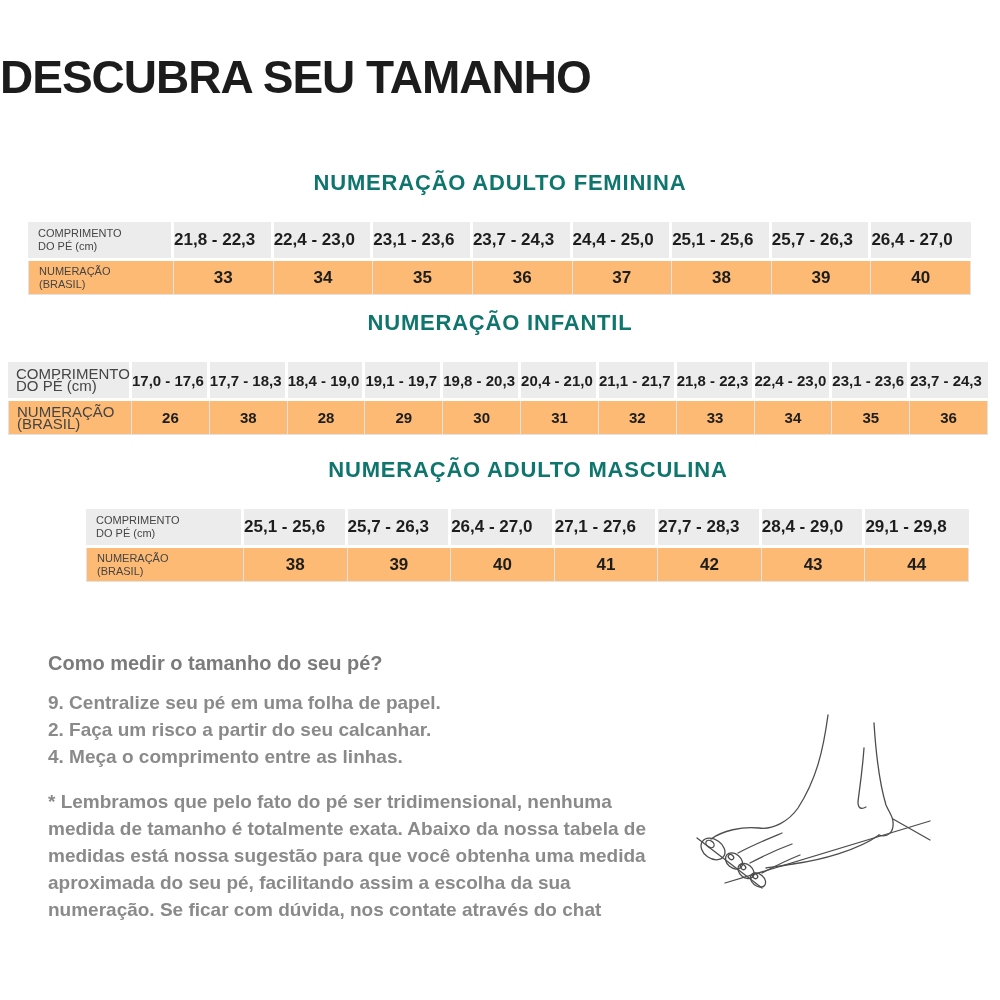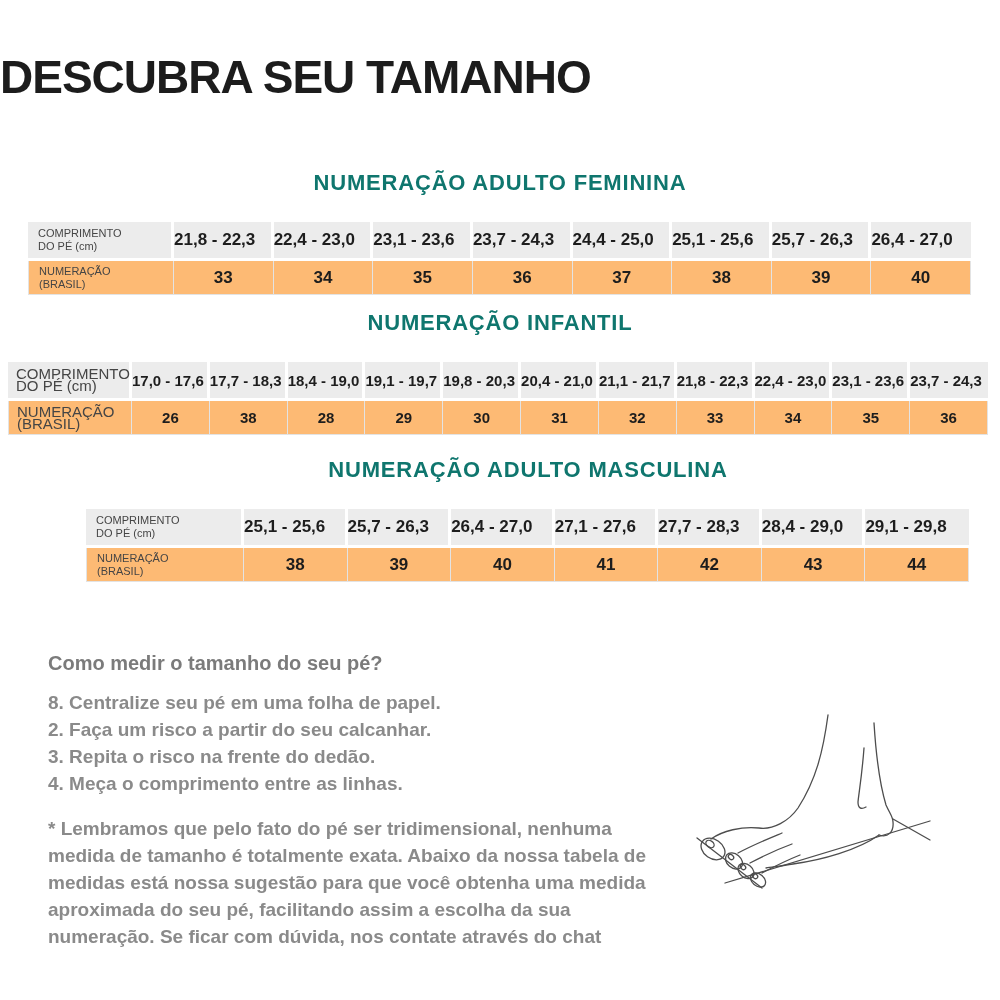--- a/index.html
+++ b/index.html
@@ -155,23 +155,22 @@
               <td>44</td>
             </tr>
       </tbody>
     </table>
   </section>
 </div>
 
   <section class="howto">
     <h2 class="howto-title">Como medir o tamanho do seu pé?</h2>
     <div class="steps">
-      <div class="step">8. Centralize seu pé em uma folha de papel.</div>
+      <div class="step">9. Centralize seu pé em uma folha de papel.</div>
       <div class="step">2. Faça um risco a partir do seu calcanhar.</div>
-      <div class="step">3. Repita o risco na frente do dedão.</div>
       <div class="step">4. Meça o comprimento entre as linhas.</div>
     </div>
     <p class="note">* Lembramos que pelo fato do pé ser tridimensional, nenhuma
 medida de tamanho é totalmente exata. Abaixo da nossa tabela de
 medidas está nossa sugestão para que você obtenha uma medida
 aproximada do seu pé, facilitando assim a escolha da sua
 numeração. Se ficar com dúvida, nos contate através do chat</p>
   </section>
 
   <div class="foot-art">

